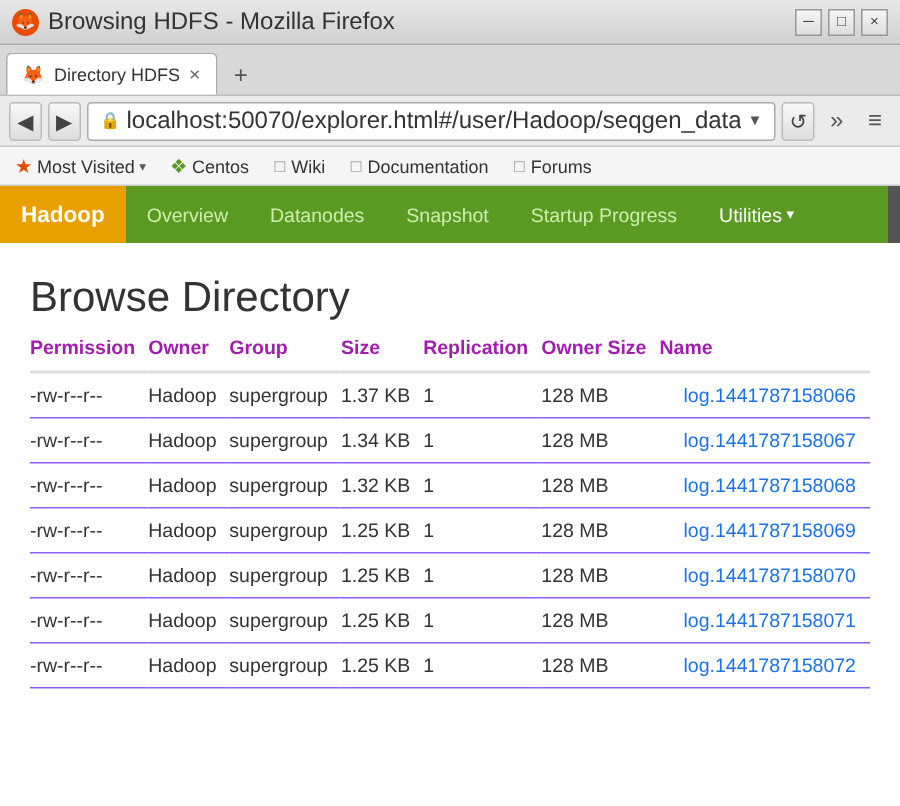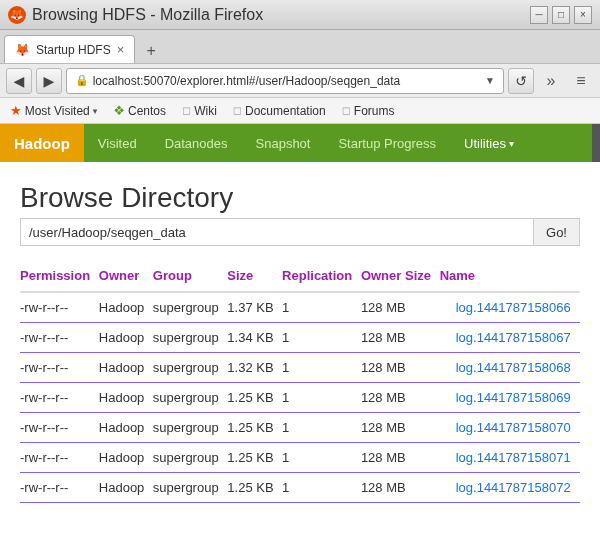--- a/index.html
+++ b/index.html
@@ -65,21 +65,21 @@
       height: 26px;
       border: 1px solid #aaa;
       border-radius: 3px;
       padding: 0 8px;
       font-size: 12px;
       background: white;
       display: flex;
       align-items: center;
       gap: 4px;
     }
-    .address-text { flex: 1; font-size: 12px; color: #333; overflow: hidden; white-space: nowrap; }
+    .address-text { flex: 1; font-size: 16px; color: #333; overflow: hidden; white-space: nowrap; }
     .address-lock { color: #888; font-size: 11px; }
     .nav-dropdown { font-size: 10px; color: #555; }
     .nav-extra-btn { width: 26px; height: 26px; display: flex; align-items: center; justify-content: center; font-size: 16px; color: #555; cursor: pointer; }
 
     
     .bookmarks-bar {
       background: #f5f5f5;
       height: 26px;
       display: flex;
       align-items: center;
@@ -208,21 +208,21 @@
   <div class="window-controls">
     <div class="win-btn">─</div>
     <div class="win-btn">□</div>
     <div class="win-btn">×</div>
   </div>
 </div>
 
 <div class="tab-bar">
   <div class="tab active">
     <span style="font-size:12px">🦊</span>
-    <span>Startup HDFS</span>
+    <span>Directory HDFS</span>
     <span class="tab-close">×</span>
   </div>
   <div class="new-tab-btn">+</div>
 </div>
 
 <div class="nav-bar">
   <div class="nav-btn">
     <span>◀</span>
   </div>
   <div class="nav-btn">
@@ -260,21 +260,21 @@
   </div>
   <div class="bookmark-item">
     <span class="bookmark-icon" style="color:#aaa; font-size:11px">◻</span>
     <span>Forums</span>
   </div>
 </div>
 
 <div class="hadoop-nav" style="position:relative">
   <div class="hadoop-logo">Hadoop</div>
   <div class="hadoop-nav-item">
-    <span>Visited</span>
+    <span>Overview</span>
   </div>
   <div class="hadoop-nav-item">
     <span>Datanodes</span>
   </div>
   <div class="hadoop-nav-item">
     <span>Snapshot</span>
   </div>
   <div class="hadoop-nav-item">
     <span>Startup Progress</span>
   </div>
@@ -282,24 +282,20 @@
     <span>Utilities</span>
     <span class="hadoop-nav-dropdown">▾</span>
   </div>
 
   <div style="position:absolute; right:0; top:0; width:8px; height:38px; background:#555;"></div>
 </div>
 
 <div class="main-content">
   <h1 class="page-title">Browse Directory</h1>
 
-  <div class="path-bar">
-    <input class="path-input" type="text" value="/user/Hadoop/seqgen_data" style="">
-    <button class="go-btn">Go!</button>
-  </div>
 
   <table class="file-table">
     <thead>
       <tr>
         <th>Permission</th>
         <th>Owner</th>
         <th>Group</th>
         <th>Size</th>
         <th>Replication</th>
         <th>Owner Size</th>

